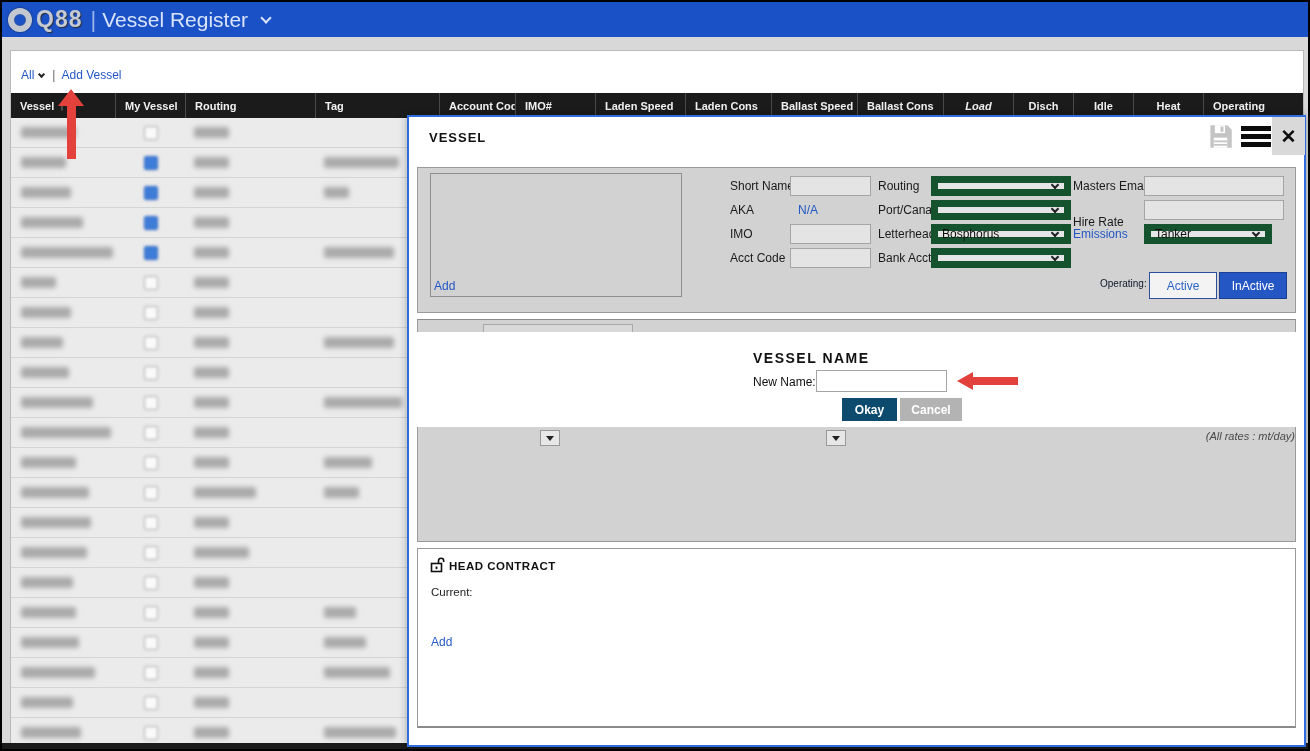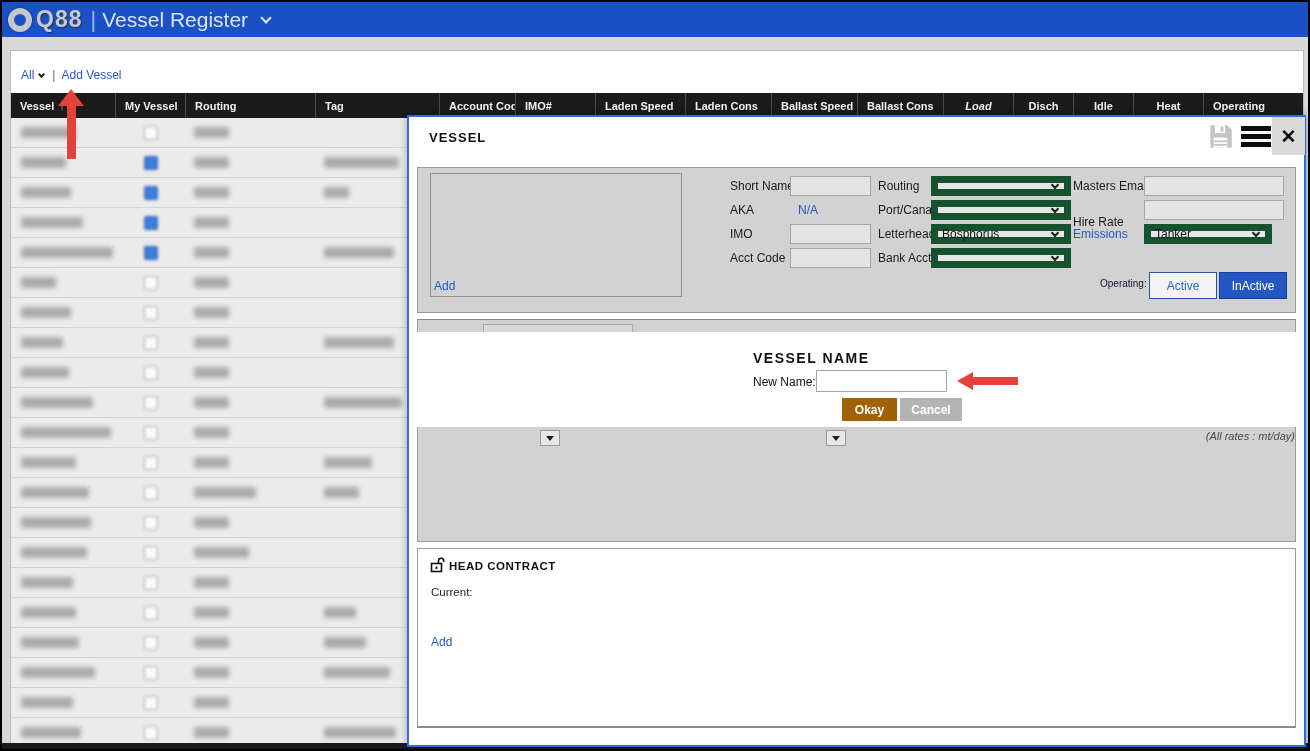--- a/index.html
+++ b/index.html
@@ -119,21 +119,21 @@
 
   .name-overlay { position:absolute; left:0; top:215px; width:895px; height:95px;
                   background:#fff; z-index:5; }
   .nd-title { position:absolute; left:344px; top:18px; font-size:14px; font-weight:bold;
               letter-spacing:1.5px; color:#111; }
   .nd-label { position:absolute; left:344px; top:43px; font-size:12px; color:#111; }
   .nd-input { position:absolute; left:407px; top:38px; width:131px; height:22px;
               background:#fff; border:1px solid #a5a5a5; font-size:12px; padding:0 4px;
               font-family:"Liberation Sans",sans-serif; }
   .nd-okay { position:absolute; left:433px; top:66px; width:55px; height:23px;
-             background:#a16207; color:#fff; font-size:12px; font-weight:bold;
+             background:#0c4a6e; color:#fff; font-size:12px; font-weight:bold;
              display:flex; align-items:center; justify-content:center; cursor:pointer; }
   .nd-cancel { position:absolute; left:491px; top:66px; width:62px; height:23px;
                background:#b3b3b3; color:#fff; font-size:12px; font-weight:bold;
                display:flex; align-items:center; justify-content:center; cursor:pointer; }
 
   .head-contract { position:absolute; left:8px; top:431px; width:879px; height:180px;
                    background:#fff; border:1px solid #9a9a9a; border-bottom:2px solid #8a8a8a; }
   .hc-title { position:absolute; left:31px; top:11px; font-size:11.5px; font-weight:bold;
               letter-spacing:.5px; color:#111; }
   .hc-lock { position:absolute; left:12px; top:7px; }

